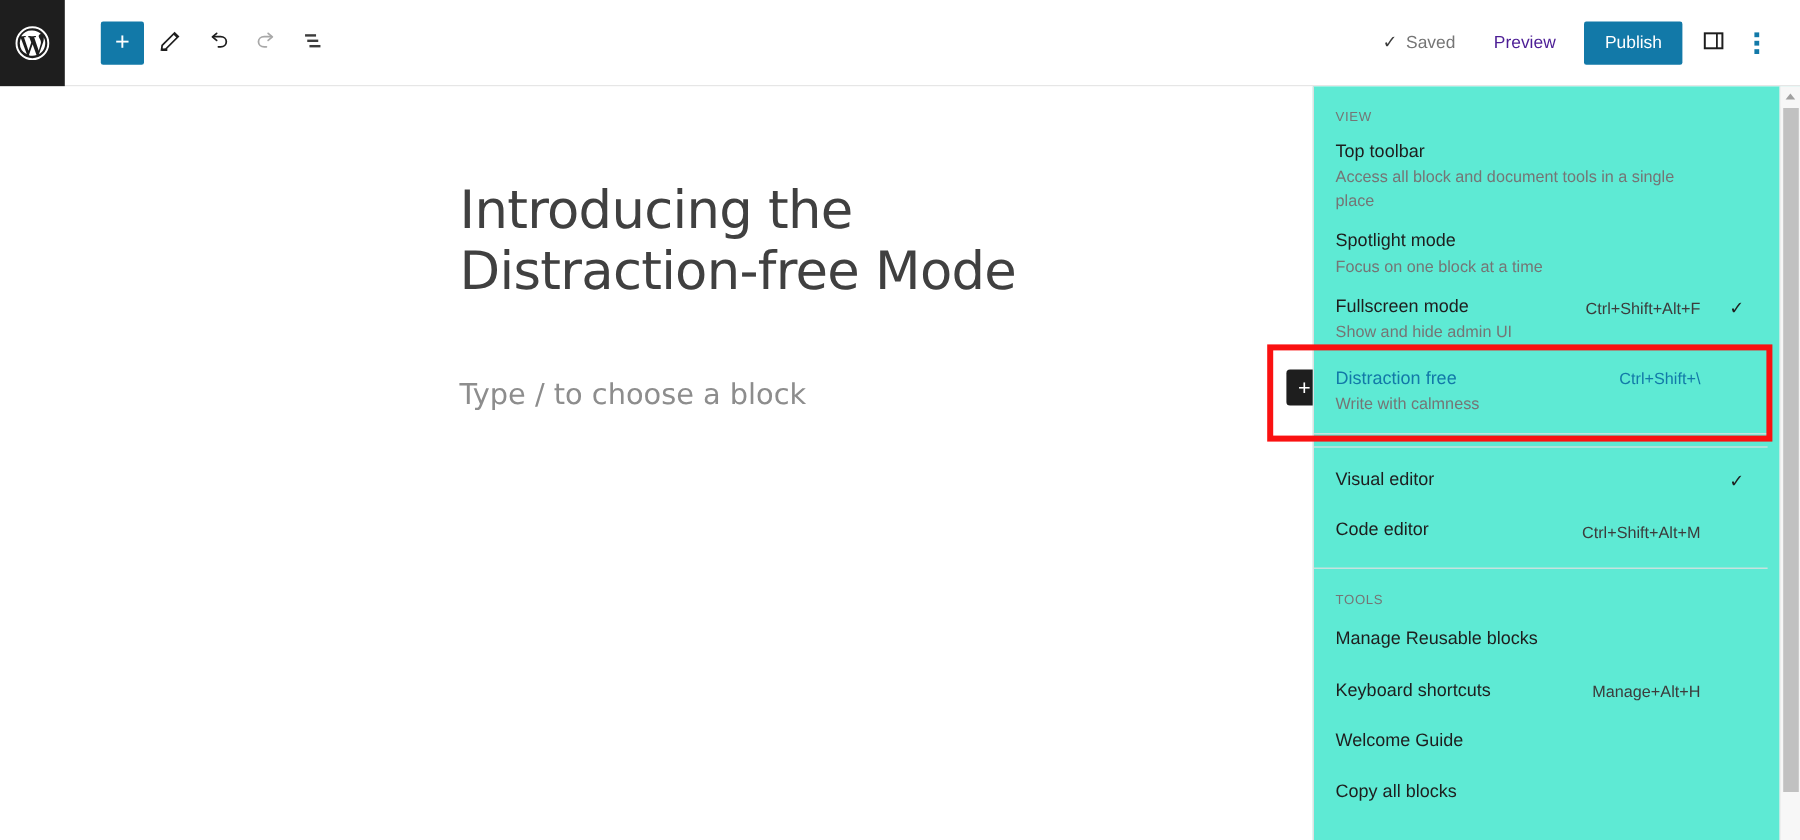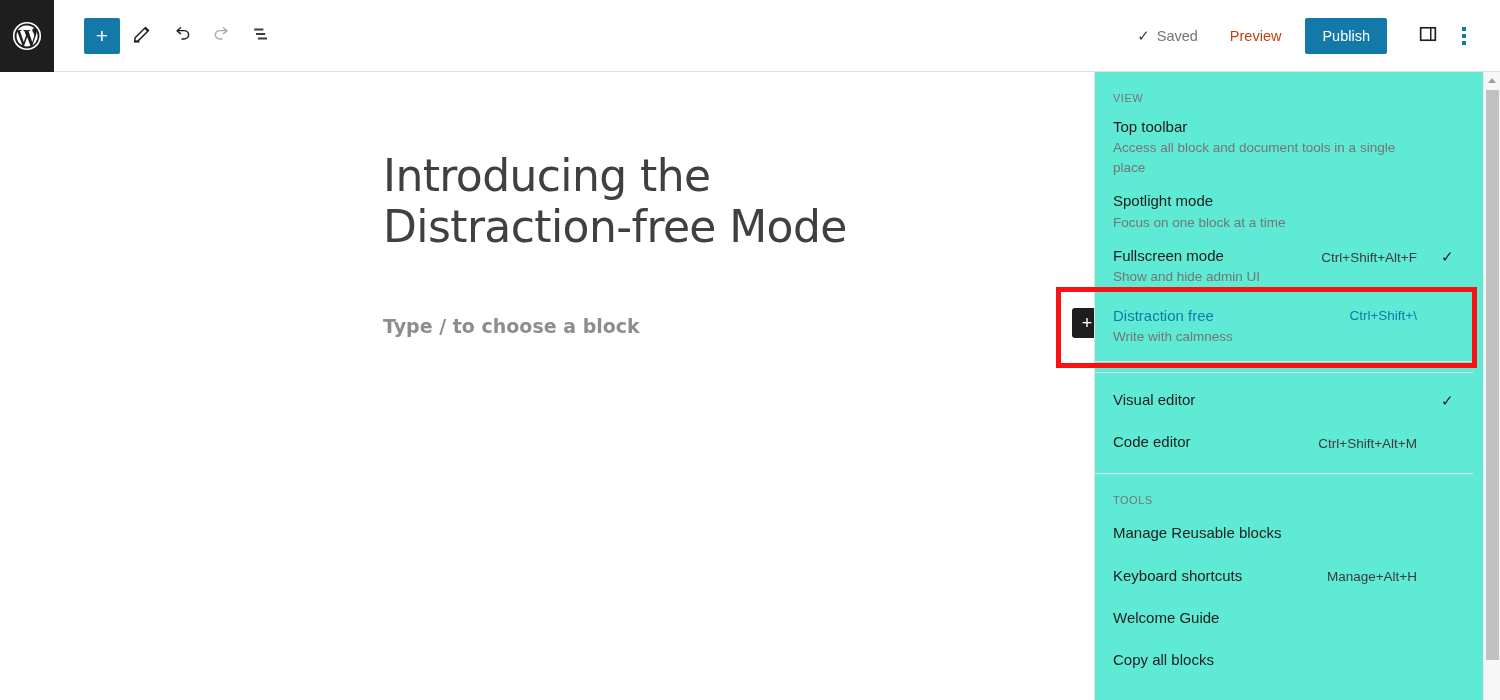--- a/index.html
+++ b/index.html
@@ -42,52 +42,51 @@
 
   .tb-spacer { flex: 1 1 auto; }
 
   .tb-right { display: flex; align-items: center; gap: 0; padding-right: 18px; }
   .saved-wrap {
     display: flex; align-items: center; gap: 7px;
     color: #757575; font-size: 14.5px; margin-right: 22px;
   }
   .saved-check { color: #3c3c3c; font-size: 15px; line-height: 1; }
   .preview-btn {
-    color: #c2410c; font-size: 14.5px; background: none; border: none;
+    color: #4c1d95; font-size: 14.5px; background: none; border: none;
     cursor: pointer; padding: 6px 10px; margin-right: 14px;
     font-family: inherit;
   }
   .publish-btn {
     background: #1279a8; color: #fff; border: none;
     font-size: 14.5px; font-family: inherit;
     padding: 0 17px; height: 36px; border-radius: 2px; cursor: pointer;
-    margin-right: 23px;
+    margin-right: 8px;
   }
   .icon-btn {
     width: 36px; height: 36px; display: flex; align-items: center; justify-content: center;
     background: none; border: none; cursor: pointer; padding: 0;
   }
   .kebab { display: flex; flex-direction: column; gap: 3px; align-items: center; }
   .kebab i { width: 4px; height: 4px; background: #1279a8; display: block; border-radius: 0; }
 
   
   .canvas { position: absolute; left: 0; top: 72px; width: 1500px; height: 628px; background: #fff; }
   .post-title {
     position: absolute; left: 383px; top: 78px;
     width: 640px;
     font-size: 44px; line-height: 1.16; color: #404040;
     font-weight: 400; letter-spacing: -0.6px;
     font-family: "DejaVu Sans", sans-serif;
     white-space: pre-line;
   }
   .block-placeholder {
     position: absolute; left: 383px; top: 243px;
-    font-size: 19px; color: #8d8d8d;
+    font-size: 24px; color: #8d8d8d;
     font-family: "DejaVu Sans", sans-serif;
-    font-weight: bold;
   }
 
   
   .inserter-bubble {
     position: absolute; left: 1072px; top: 308px;
     width: 30px; height: 30px; border-radius: 3px;
     background: #1e1e1e; display: flex; align-items: center; justify-content: center;
     color: #fff; font-size: 18px; line-height: 1;
     z-index: 5;
   }

